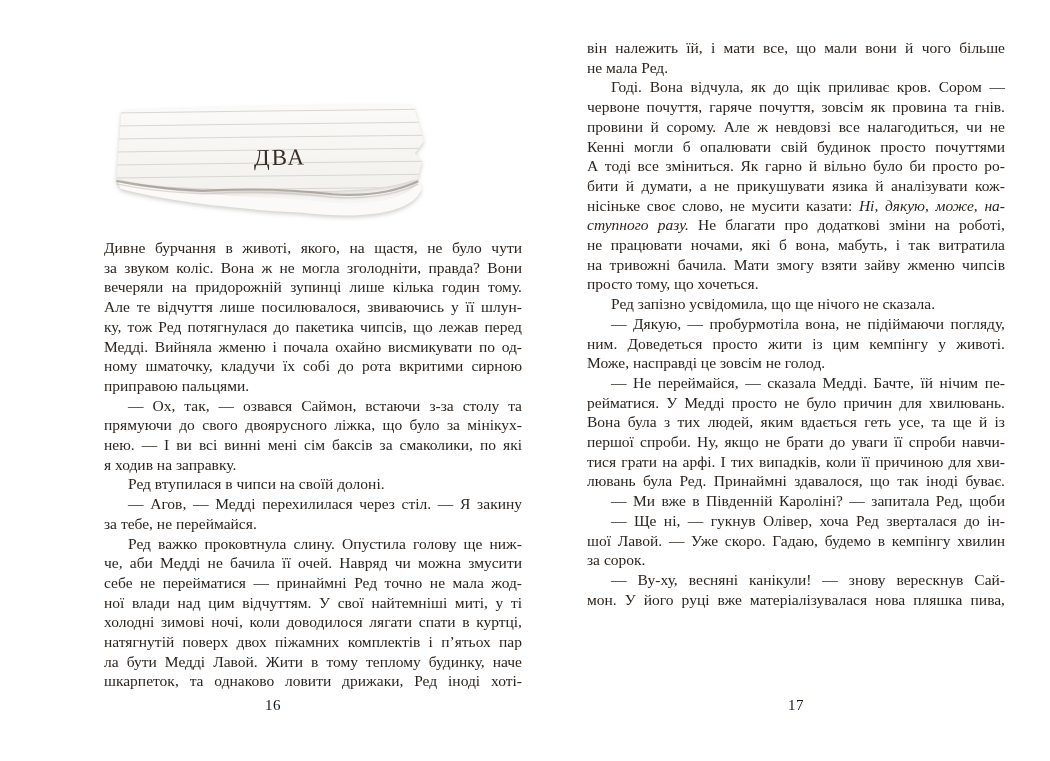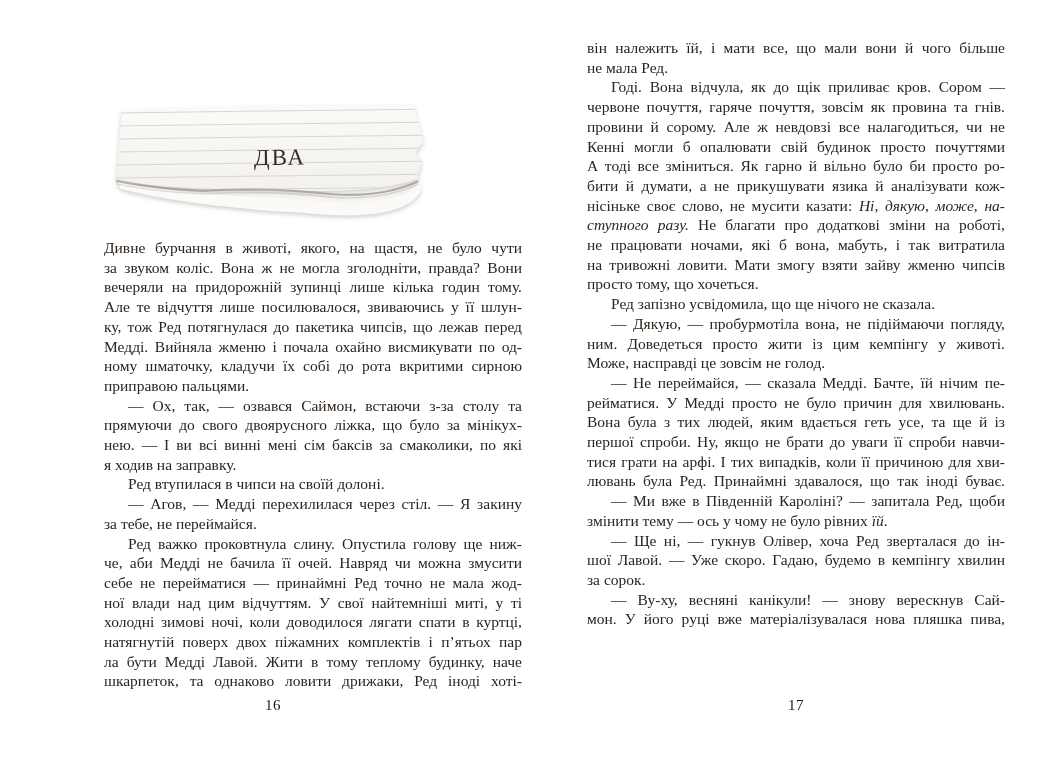--- a/index.html
+++ b/index.html
@@ -119,42 +119,41 @@
         <div class="para">
           <div class="line ind"><span>Годі. Вона відчула, як до щік приливає кров. Сором —</span></div>
           <div class="line"><span>червоне почуття, гаряче почуття, зовсім як провина та гнів.</span></div>
           <div class="line"><span>провини й сорому. Але ж невдовзі все налагодиться, чи не</span></div>
           <div class="line"><span>Кенні могли б опалювати свій будинок просто почуттями</span></div>
           <div class="line"><span>А тоді все зміниться. Як гарно й вільно було би просто ро-</span></div>
           <div class="line"><span>бити й думати, а не прикушувати язика й аналізувати кож-</span></div>
           <div class="line"><span>нісіньке своє слово, не мусити казати: </span><span class="it">Ні, дякую, може, на-</span></div>
           <div class="line"><span class="it">ступного разу.</span><span> Не благати про додаткові зміни на роботі,</span></div>
           <div class="line"><span>не працювати ночами, які б вона, мабуть, і так витратила</span></div>
-          <div class="line"><span>на тривожні ловити. Мати змогу взяти зайву жменю чипсів</span></div>
+          <div class="line"><span>на тривожні бачила. Мати змогу взяти зайву жменю чипсів</span></div>
           <div class="line flush"><span>просто тому, що хочеться.</span></div>
         </div>
         <div class="para">
           <div class="line flush ind"><span>Ред запізно усвідомила, що ще нічого не сказала.</span></div>
         </div>
         <div class="para">
           <div class="line ind"><span>— Дякую, — пробурмотіла вона, не підіймаючи погляду,</span></div>
           <div class="line"><span>ним. Доведеться просто жити із цим кемпінгу у животі.</span></div>
           <div class="line flush"><span>Може, насправді це зовсім не голод.</span></div>
         </div>
         <div class="para">
           <div class="line ind"><span>— Не переймайся, — сказала Медді. Бачте, їй нічим пе-</span></div>
           <div class="line"><span>рейматися. У Медді просто не було причин для хвилювань.</span></div>
           <div class="line"><span>Вона була з тих людей, яким вдається геть усе, та ще й із</span></div>
           <div class="line"><span>першої спроби. Ну, якщо не брати до уваги її спроби навчи-</span></div>
           <div class="line"><span>тися грати на арфі. І тих випадків, коли її причиною для хви-</span></div>
           <div class="line"><span>лювань була Ред. Принаймні здавалося, що так іноді буває.</span></div>
         </div>
         <div class="para">
           <div class="line ind"><span>— Ми вже в Південній Кароліні? — запитала Ред, щоби</span></div>
-          <div class="line flush"><span>змінити тему — ось у чому не було рівних </span><span class="it">їй</span><span>.</span></div>
         </div>
         <div class="para">
           <div class="line ind"><span>— Ще ні, — гукнув Олівер, хоча Ред зверталася до ін-</span></div>
           <div class="line"><span>шої Лавой. — Уже скоро. Гадаю, будемо в кемпінгу хвилин</span></div>
           <div class="line flush"><span>за сорок.</span></div>
         </div>
         <div class="para">
           <div class="line ind"><span>— Ву-ху, весняні канікули! — знову верескнув Сай-</span></div>
           <div class="line"><span>мон. У його руці вже матеріалізувалася нова пляшка пива,</span></div>
         </div>

